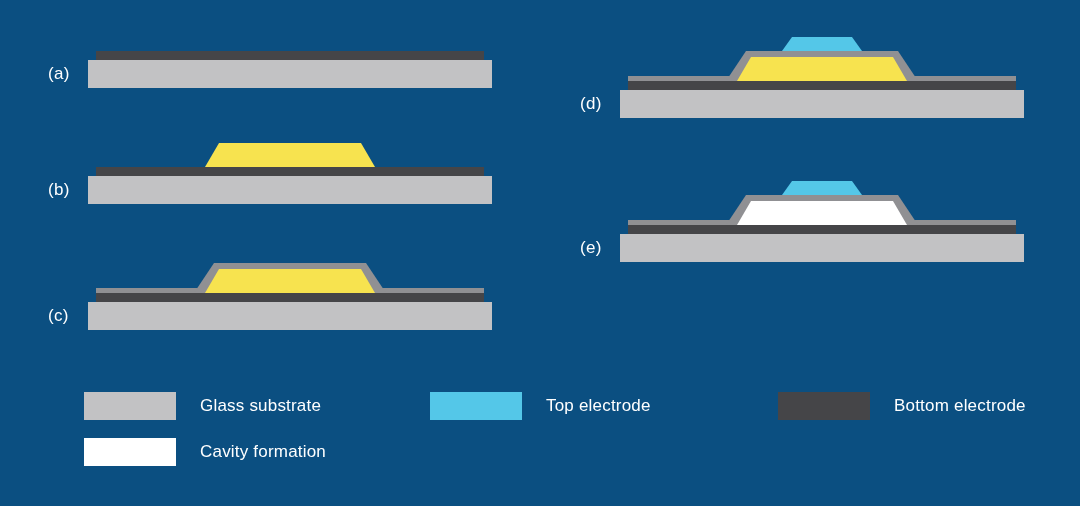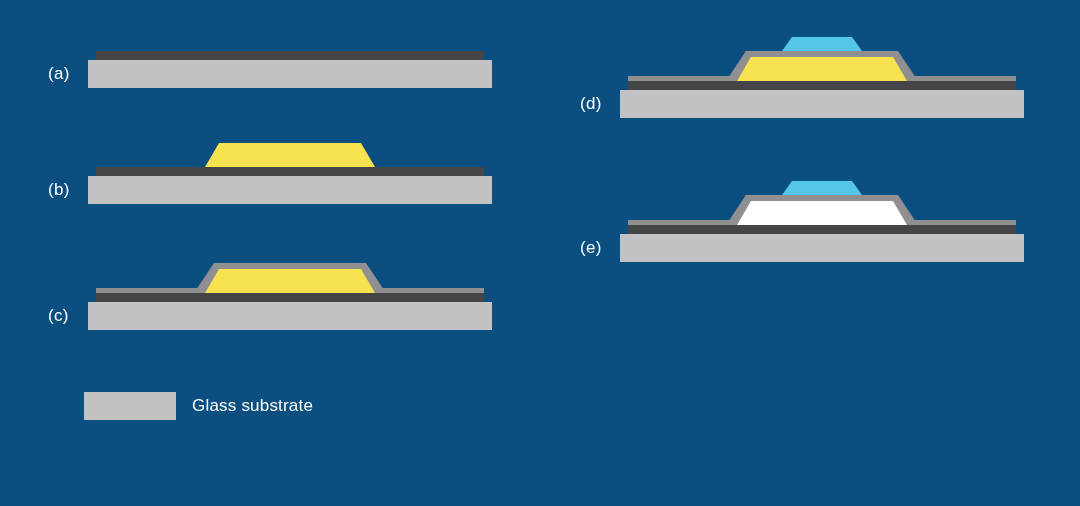--- a/index.html
+++ b/index.html
@@ -29,21 +29,21 @@
   }
   .step-diagram svg { display: block; }
   .legend {
     position: absolute;
     left: 84px;
     top: 392px;
     display: grid;
     grid-template-columns: 346px 348px 260px;
     row-gap: 18px;
   }
-  .legend-item { display: flex; align-items: center; height: 28px; }
+  .legend-item { display: flex; align-items: center; height: 28px; gap: 8px; }
   .legend-swatch { width: 92px; height: 28px; margin-right: 16px; flex: none; }
   .legend-label { color: var(--text, #ffffff); font-size: 17px; letter-spacing: 0.2px; }
 </style>
 </head>
 <body>
 
 <div class="canvas" style="--bg: #0b4f81; --text: #ffffff;">
 
   <div class="step" style="left:48px; top:51px;">
     <span class="step-label">(a)</span>
@@ -105,15 +105,27 @@
           <polygon points="162,14 242,14 232,0 172,0" fill="#54c7e8"></polygon>
         </svg>
       </div>
   </div>
 
   <div class="legend">
     <div class="legend-item">
       <div class="legend-swatch" style="background: rgb(194, 194, 196);"></div>
       <span class="legend-label">Glass substrate</span>
     </div>
+    <div class="legend-item">
+      <div class="legend-swatch" style="background: rgb(84, 199, 232);"></div>
+      <span class="legend-label">Top electrode</span>
+    </div>
+    <div class="legend-item">
+      <div class="legend-swatch" style="background: rgb(69, 69, 72);"></div>
+      <span class="legend-label">Bottom electrode</span>
+    </div>
+    <div class="legend-item">
+      <div class="legend-swatch" style="background: rgb(255, 255, 255);"></div>
+      <span class="legend-label">Cavity formation</span>
+    </div>
   </div>
 
 </div>
 
 </body></html>

